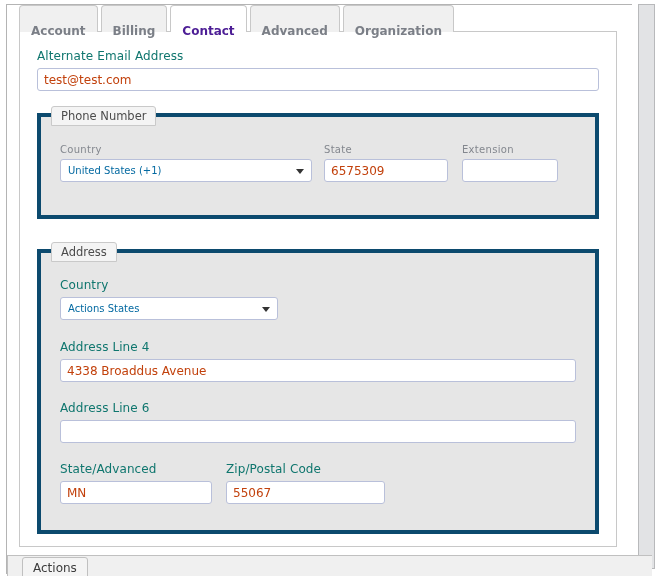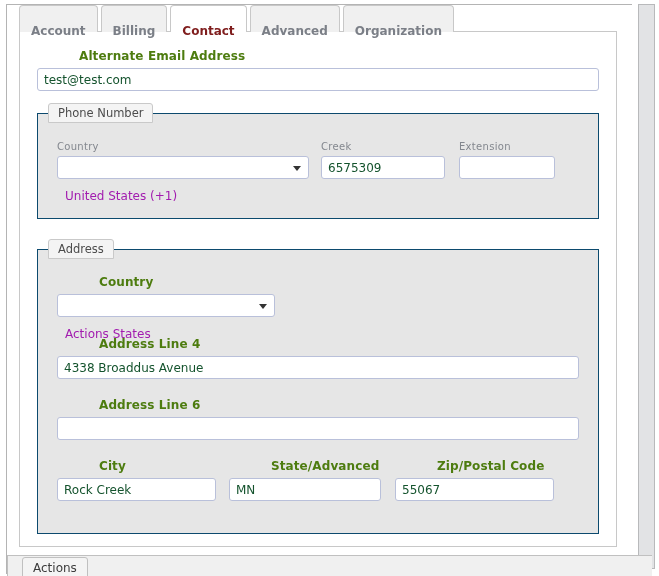--- a/index.html
+++ b/index.html
@@ -68,21 +68,21 @@
     border: 1px solid #c8c8c8;
     border-bottom: none;
     border-radius: 4px 4px 0 0;
     box-sizing: border-box;
     white-space: nowrap;
     cursor: pointer;
     user-select: none;
   }
   .tab.active {
     background: #ffffff;
-    color: #7f1d1d;
+    color: #4c1d95;
     height: 26px;
     line-height: 25px;
     border-color: #c8c8c8;
     position: relative;
     z-index: 8;
   }
 
   
   #panel {
     position: absolute;
@@ -97,83 +97,81 @@
   #panel-inner {
     position: absolute;
     left: 0; top: 0; right: 0; bottom: 0;
     padding: 17px 17px 0 17px;
     box-sizing: border-box;
   }
 
   
   .fld-label-lg {
     font-size: 12px;
-    font-weight: bold;
-    color: #4d7c0f;
+    font-weight: normal;
+    color: #0f766e;
     margin-bottom: 5px;
     letter-spacing: 0.1px;
-    margin-left: 42px;
   }
   .fld-label-sm {
     font-size: 10px;
     font-weight: normal;
     color: #83878e;
     margin-bottom: 4px;
     letter-spacing: 0.3px;
   }
   input.txt {
     display: block;
     width: 100%;
     height: 23px;
     padding: 2px 6px;
     font-family: "DejaVu Sans", sans-serif;
     font-size: 12px;
-    color: #14532d;
+    color: #c2410c;
     background: #ffffff;
     border: 1px solid #b9c0da;
     border-radius: 3px;
     box-sizing: border-box;
     outline: none;
   }
   .selectbox {
     position: relative;
     height: 23px;
     background: #ffffff;
     border: 1px solid #b9c0da;
     border-radius: 3px;
     box-sizing: border-box;
     cursor: pointer;
   }
   .selectbox .sel-text {
     position: absolute;
     left: 7px; top: 0;
     right: 22px;
     line-height: 21px;
-    font-size: 12px;
-    color: #a21caf;
+    font-size: 10px;
+    color: #0369a1;
     white-space: nowrap;
     overflow: hidden;
-    margin-top: 29px;
   }
   .selectbox .sel-arrow {
     position: absolute;
     right: 7px;
     top: 50%;
     margin-top: -2px;
     width: 0; height: 0;
     border-left: 4px solid transparent;
     border-right: 4px solid transparent;
     border-top: 5px solid #333333;
   }
 
   
   .fieldset {
     position: relative;
     background: #e6e6e6;
-    border: 1px solid #0c4a6e;
+    border: 4px solid #0c4a6e;
     box-sizing: border-box;
   }
   .legend {
     position: absolute;
     top: -11px;
     left: 10px;
     height: 20px;
     line-height: 19px;
     padding: 0 9px;
     font-size: 11.5px;
@@ -286,21 +284,21 @@
 
           <div id="phone-country">
             <div class="fld-label-sm">Country</div>
             <div class="selectbox">
               <span class="sel-text">United States (+1)</span>
               <span class="sel-arrow"></span>
             </div>
           </div>
 
           <div id="phone-number">
-            <div class="fld-label-sm">Creek</div>
+            <div class="fld-label-sm">State</div>
             <input class="txt" type="text" value="6575309" style="">
           </div>
 
           <div id="phone-ext">
             <div class="fld-label-sm">Extension</div>
             <input class="txt" type="text" value="" style="">
           </div>
 
         </div>
       </div>
@@ -323,24 +321,20 @@
             <input class="txt" type="text" value="4338 Broaddus Avenue" style="">
           </div>
 
           <div class="addr-line">
             <div class="fld-label-lg">Address Line 6</div>
             <input class="txt" type="text" value="" style="">
           </div>
 
           <div id="csz-row">
 
-            <div id="csz-city">
-              <div class="fld-label-lg">City</div>
-              <input class="txt" type="text" value="Rock Creek" style="">
-            </div>
 
             <div id="csz-state">
               <div class="fld-label-lg">State/Advanced</div>
               <input class="txt" type="text" value="MN" style="">
             </div>
 
             <div id="csz-zip">
               <div class="fld-label-lg">Zip/Postal Code</div>
               <input class="txt" type="text" value="55067" style="">
             </div>

